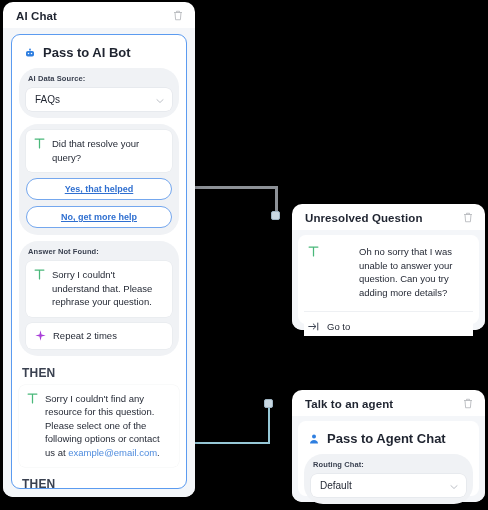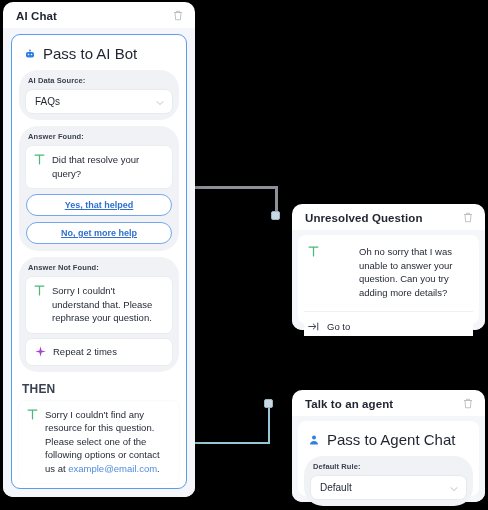--- a/index.html
+++ b/index.html
@@ -46,21 +46,21 @@
     border-radius: 9px;
     height: 100%;
     padding: 7px 7px 8px 7px;
     overflow: hidden;
   }
   .bot-head {
     display: flex; align-items: center; gap: 7px;
     padding: 3px 4px 8px 5px;
   }
   .bot-head .label {
-    font-size: 15px; font-weight: normal; color: #1f2430;
+    font-size: 13px; font-weight: bold; color: #1f2430;
   }
 
   .group {
     background: #f0f2f5;
     border-radius: 19px;
     padding: 6px 7px 7px 7px;
     margin-bottom: 6px;
   }
   .group-label {
     font-size: 7.5px; color: #3a4150; font-weight: bold;
@@ -189,21 +189,20 @@
             <span>FAQs</span>
             <span class="chev">
               <svg width="8" height="5" viewBox="0 0 8 5">
                   <path d="M0.6 0.8 L4 4 L7.4 0.8" fill="none" stroke="#6b7280" stroke-width="1"></path>
                 </svg>
             </span>
           </div>
         </div>
 
         <div class="group">
-          <div class="group-label">Answer Found:</div>
           <div class="msg">
             <span class="ico ico-t">
               <svg viewBox="0 0 14 16" width="11" height="13">
                   <path d="M1.4 2.3h11.2M7 2.3v11.4" fill="none" stroke="#49b87a" stroke-width="1.6" stroke-linecap="round"></path>
                 </svg>
             </span>
             <span class="msg-text">Did that resolve your query?</span>
           </div>
           <div class="pill">Yes, that helped</div>
           <div class="pill">No, get more help</div>
@@ -296,21 +295,21 @@
         <div class="bot-head" style="padding:4px 4px 8px 4px;">
           <span class="ico ico-sm">
             <svg viewBox="0 0 24 24" width="12" height="12">
               <circle cx="12" cy="7" r="4" fill="#2f7fe0"></circle>
               <path d="M4 21c0-4.4 3.6-7 8-7s8 2.6 8 7z" fill="#2f7fe0"></path>
             </svg>
           </span>
           <span class="label">Pass to Agent Chat</span>
         </div>
         <div class="group" style="margin-bottom:0;">
-          <div class="group-label">Default Rule:</div>
+          <div class="group-label">Routing Chat:</div>
           <div class="select">
             <span>Default</span>
             <span class="chev">
               <svg width="8" height="5" viewBox="0 0 8 5">
                   <path d="M0.6 0.8 L4 4 L7.4 0.8" fill="none" stroke="#6b7280" stroke-width="1"></path>
                 </svg>
             </span>
           </div>
         </div>
       </div>

